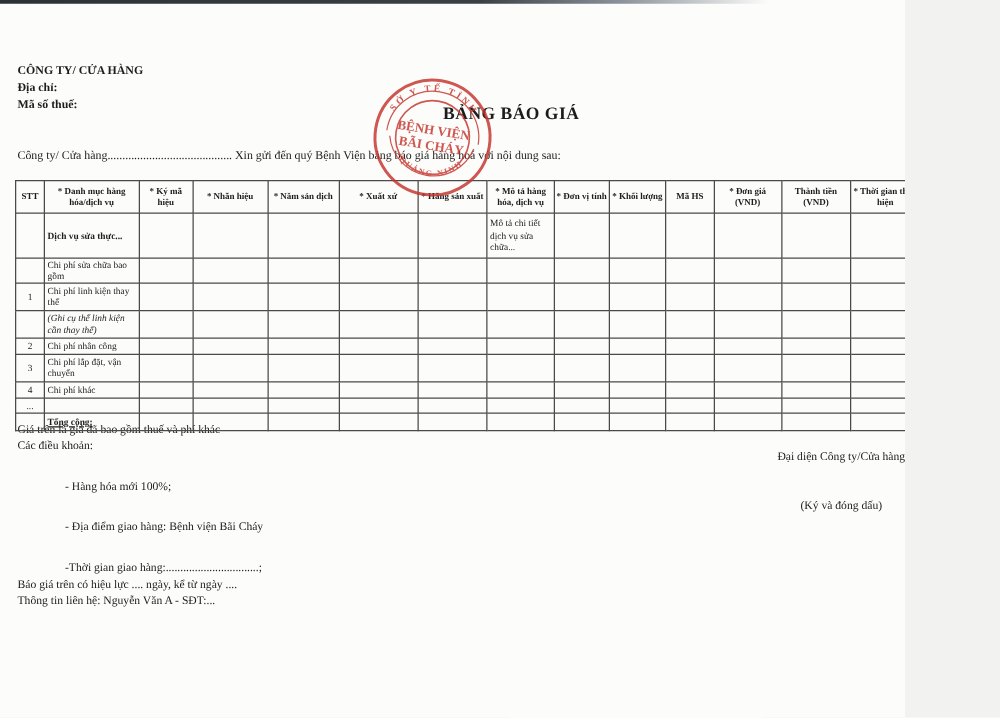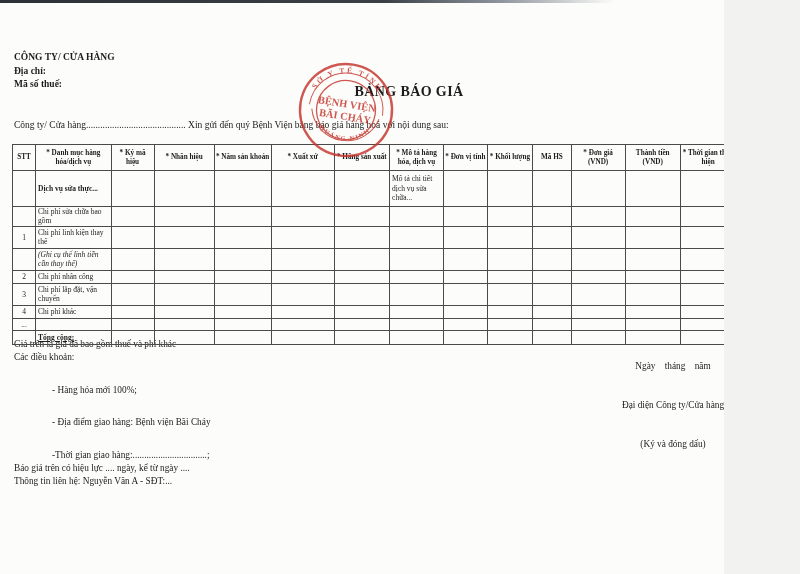--- a/index.html
+++ b/index.html
@@ -90,21 +90,21 @@
         <col style="width: 7.2%;">
         <col style="width: 7.2%;">
         <col style="width: 5.4%;">
       </colgroup>
     <thead>
         <tr>
           <th>STT</th>
           <th>* Danh mục hàng hóa/dịch vụ</th>
           <th>* Ký mã hiệu</th>
           <th>* Nhãn hiệu</th>
-          <th>* Năm sản khoản</th>
+          <th>* Năm sản dịch</th>
           <th>* Xuất xứ</th>
           <th>* Hãng sản xuất</th>
           <th>* Mô tả hàng hóa, dịch vụ</th>
           <th>* Đơn vị tính</th>
           <th>* Khối lượng</th>
           <th>Mã HS</th>
           <th>* Đơn giá (VND)</th>
           <th>Thành tiền (VND)</th>
           <th>* Thời gian thực hiện</th>
           <th>Ghi chú</th>
@@ -157,21 +157,21 @@
           <td></td>
           <td></td>
           <td></td>
           <td></td>
           <td></td>
           <td></td>
           <td></td>
         </tr>
         <tr style="height: 22px;">
           <td class="stt"></td>
-          <td class="desc italic">(Ghi cụ thể linh tiền cần thay thế)</td>
+          <td class="desc italic">(Ghi cụ thể linh kiện cần thay thế)</td>
           <td></td>
           <td></td>
           <td></td>
           <td></td>
           <td></td>
           <td></td>
           <td></td>
           <td></td>
           <td></td>
           <td></td>
@@ -271,18 +271,17 @@
       <div class="term-line">Giá trên là giá đã bao gồm thuế và phí khác</div>
       <div class="term-line">Các điều khoản:</div>
       <div class="term-line ind">- Hàng hóa mới 100%;</div>
       <div class="term-line ind">- Địa điểm giao hàng: Bệnh viện Bãi Cháy</div>
       <div class="term-line ind">-Thời gian giao hàng:................................;</div>
       <div class="term-line">Báo giá trên có hiệu lực .... ngày, kể từ ngày ....</div>
       <div class="term-line">Thông tin liên hệ: Nguyễn Văn A - SĐT:...</div>
     </div>
 
   <div class="signature">
-    <div>Ngày    tháng    năm</div>
     <div>Đại diện Công ty/Cửa hàng</div>
     <div>(Ký và đóng dấu)</div>
   </div>
 
 </div>
 
 </body></html>

